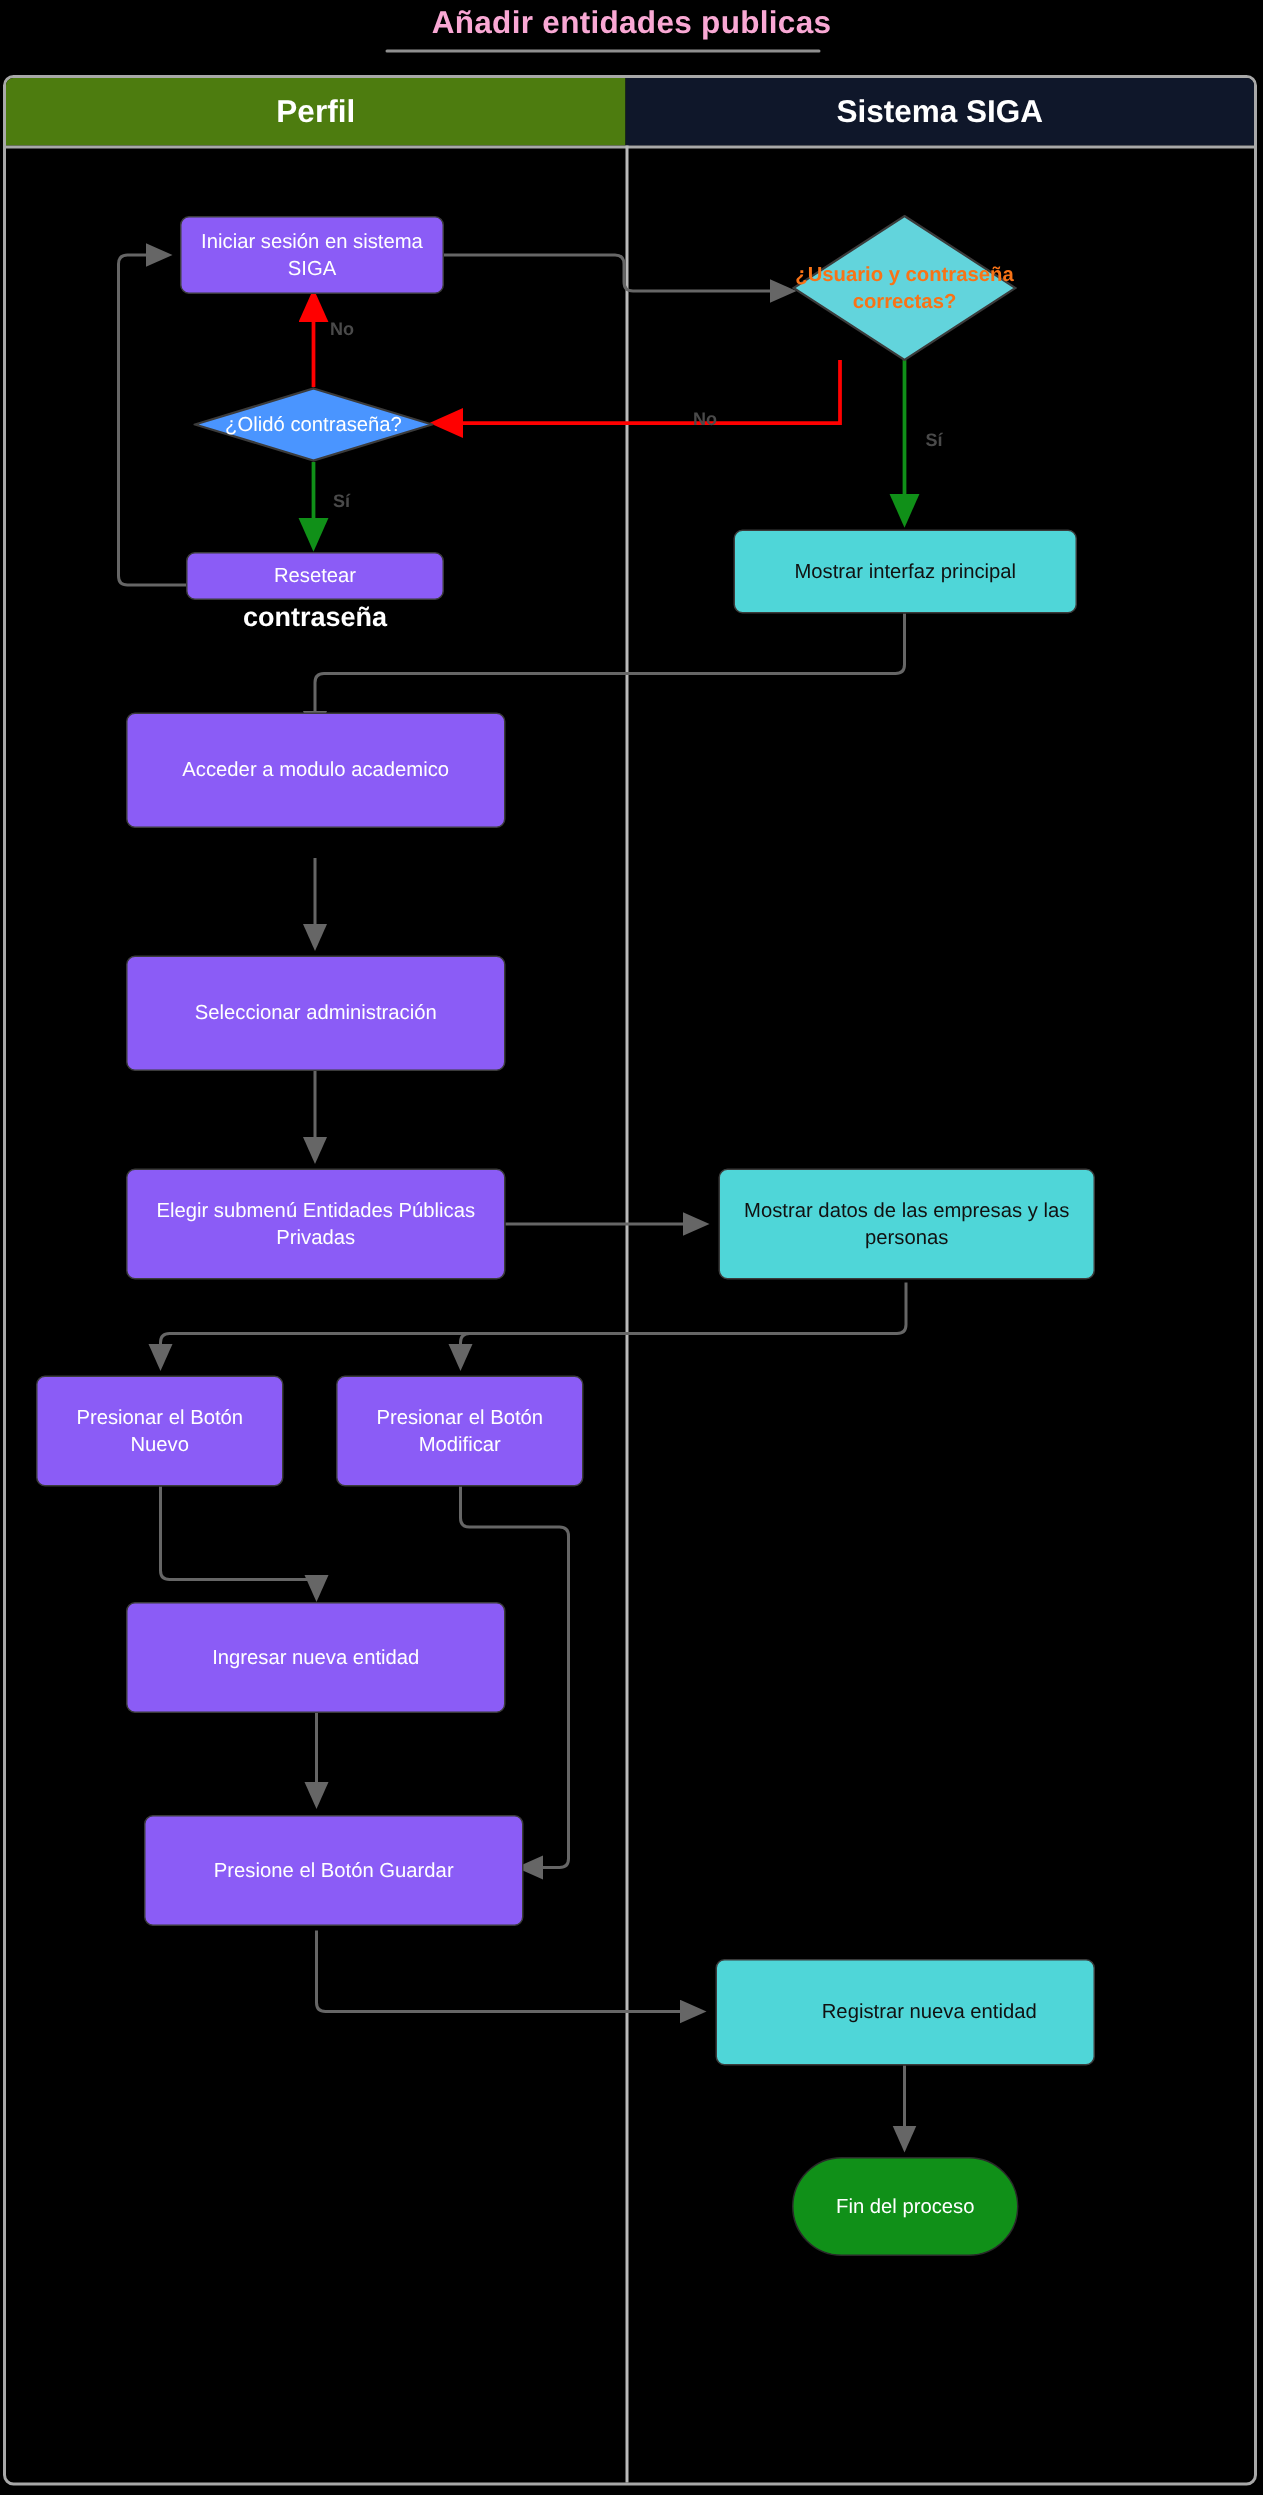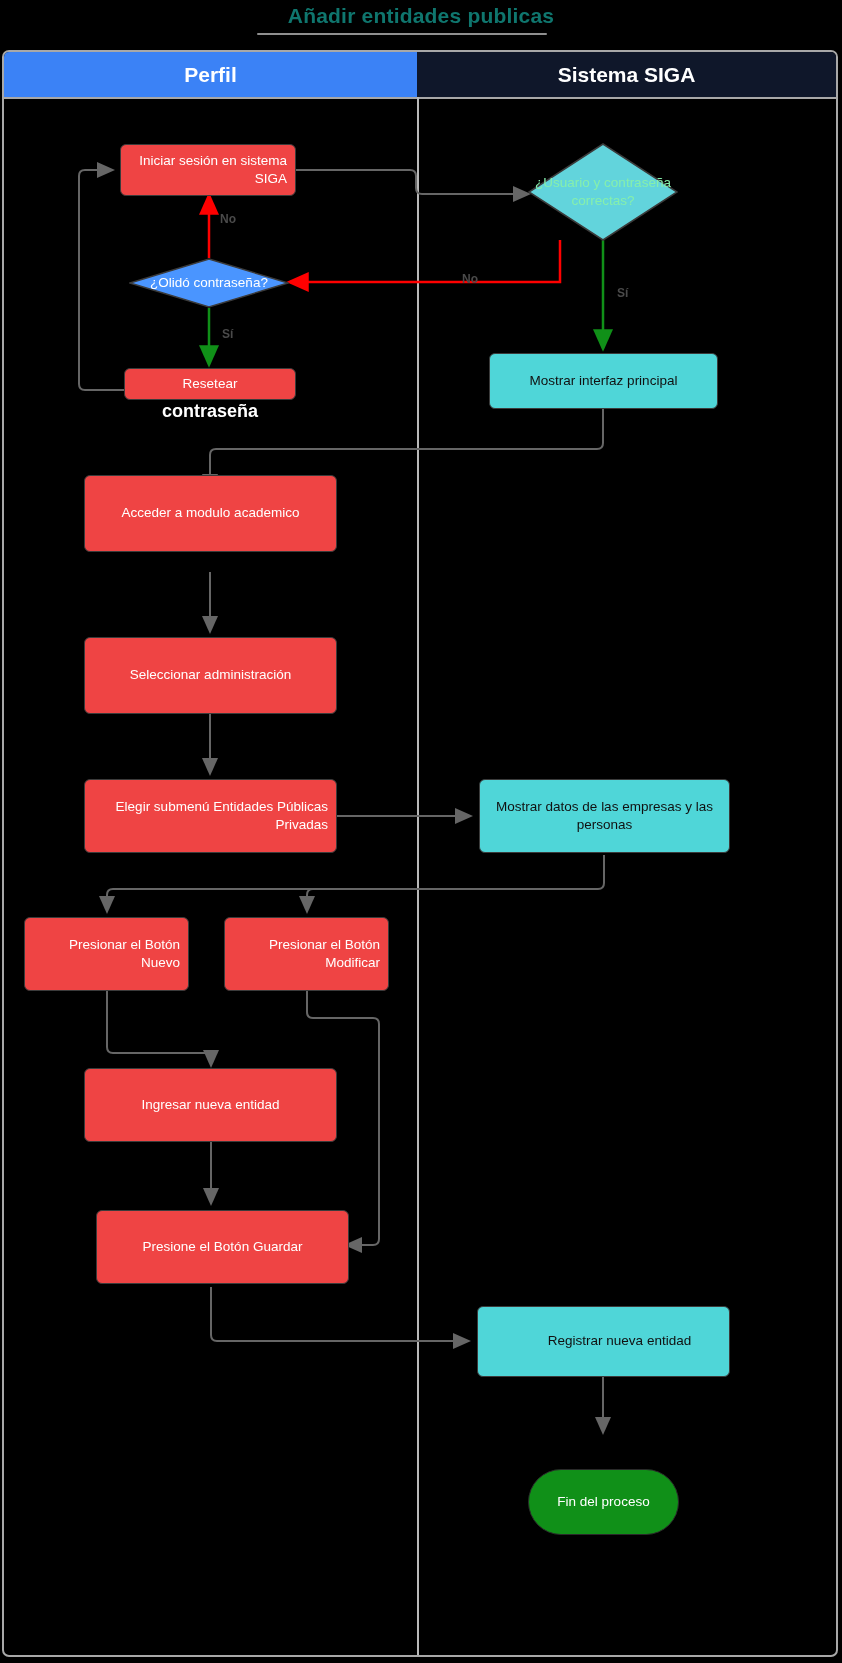--- a/index.html
+++ b/index.html
@@ -18,21 +18,21 @@
 
   
   #diagram-title {
     position: absolute;
     left: 0;
     top: 4px;
     width: 842px;
     text-align: center;
     font-size: 21px;
     font-weight: bold;
-    color: #0f766e;
+    color: #f9a8d4;
     letter-spacing: 0.2px;
   }
   #title-underline {
     position: absolute;
     left: 257px;
     top: 33px;
     width: 290px;
     height: 2px;
     background: #8f8f8f;
     border-radius: 1px;
@@ -58,21 +58,21 @@
     align-items: center;
     justify-content: center;
     font-size: 21px;
     font-weight: bold;
     color: #ffffff;
     box-sizing: border-box;
   }
   #lane-header-perfil {
     left: 0;
     width: 413px;
-    background: #3b82f6;
+    background: #4d7c0f;
     border-top-left-radius: 5px;
   }
   #lane-header-siga {
     left: 413px;
     width: 419px;
     background: #0f172a;
     border-top-right-radius: 5px;
   }
   #lane-divider {
     position: absolute;
@@ -98,24 +98,23 @@
     align-items: center;
     justify-content: center;
     text-align: center;
     box-sizing: border-box;
     font-size: 13.5px;
     line-height: 1.35;
     border-radius: 6px;
     padding: 2px 8px;
   }
   .node.process-blue {
-    background: #ef4444;
+    background: #8b5cf6;
     color: #ffffff;
     border: 1.5px solid #3b3b3b;
-    text-align: right;
   }
   .node.process-teal {
     background: #4fd6d8;
     color: #111111;
     border: 1.5px solid #3b3b3b;
   }
   .node.terminator-green {
     background: #109018;
     color: #ffffff;
     border: 1.5px solid #2a2a2a;
@@ -137,21 +136,21 @@
     left: 0; top: 0;
     width: 100%; height: 100%;
     display: flex;
     align-items: center;
     justify-content: center;
     text-align: center;
     font-size: 13.5px;
     line-height: 1.3;
   }
   #diamond-olvido .diamond-label { color: #ffffff; }
-  #diamond-credenciales .diamond-label { color: #86efac; }
+  #diamond-credenciales .diamond-label { color: #f97316; font-weight: bold; }
 
   
   .overflow-text {
     position: absolute;
     text-align: center;
     font-size: 18px;
     font-weight: bold;
     color: #ffffff;
   }
 
@@ -281,13 +280,13 @@
 </div>
 
 <div class="node process-blue" style="left:84px; top:1068px; width:253px; height:74px;">Ingresar nueva entidad</div>
 
 <div class="node process-blue" style="left:84px; top:1210px; width:253px; height:74px;margin-left:12px;">
   <span><span>Presione el </span><b>Botón Guardar</b></span>
 </div>
 
 <div class="node process-teal" style="left:477px; top:1306px; width:253px; height:71px;padding-left:40px;">Registrar nueva entidad</div>
 
-<div class="node terminator-green" style="left:528px; top:1438px; width:151px; height:66px;margin-top:31px;">Fin del proceso</div>
+<div class="node terminator-green" style="left:528px; top:1438px; width:151px; height:66px;">Fin del proceso</div>
 
 </body></html>

